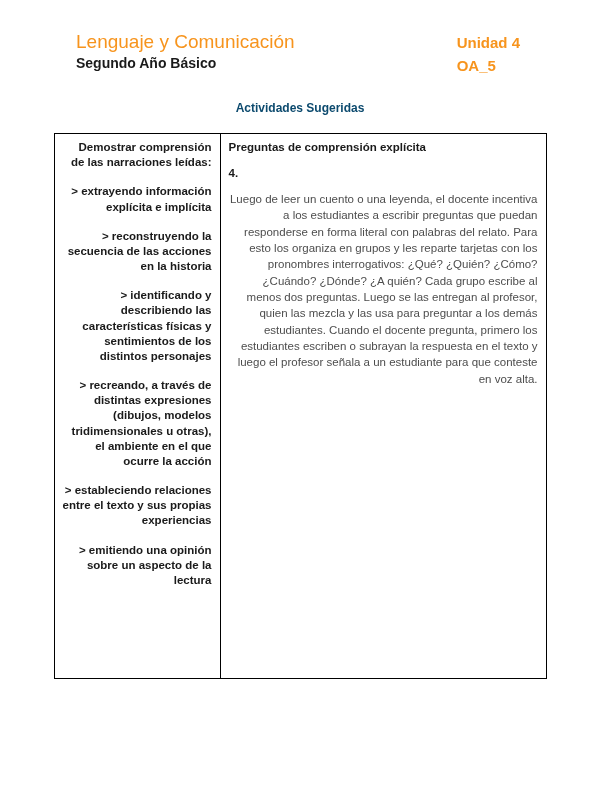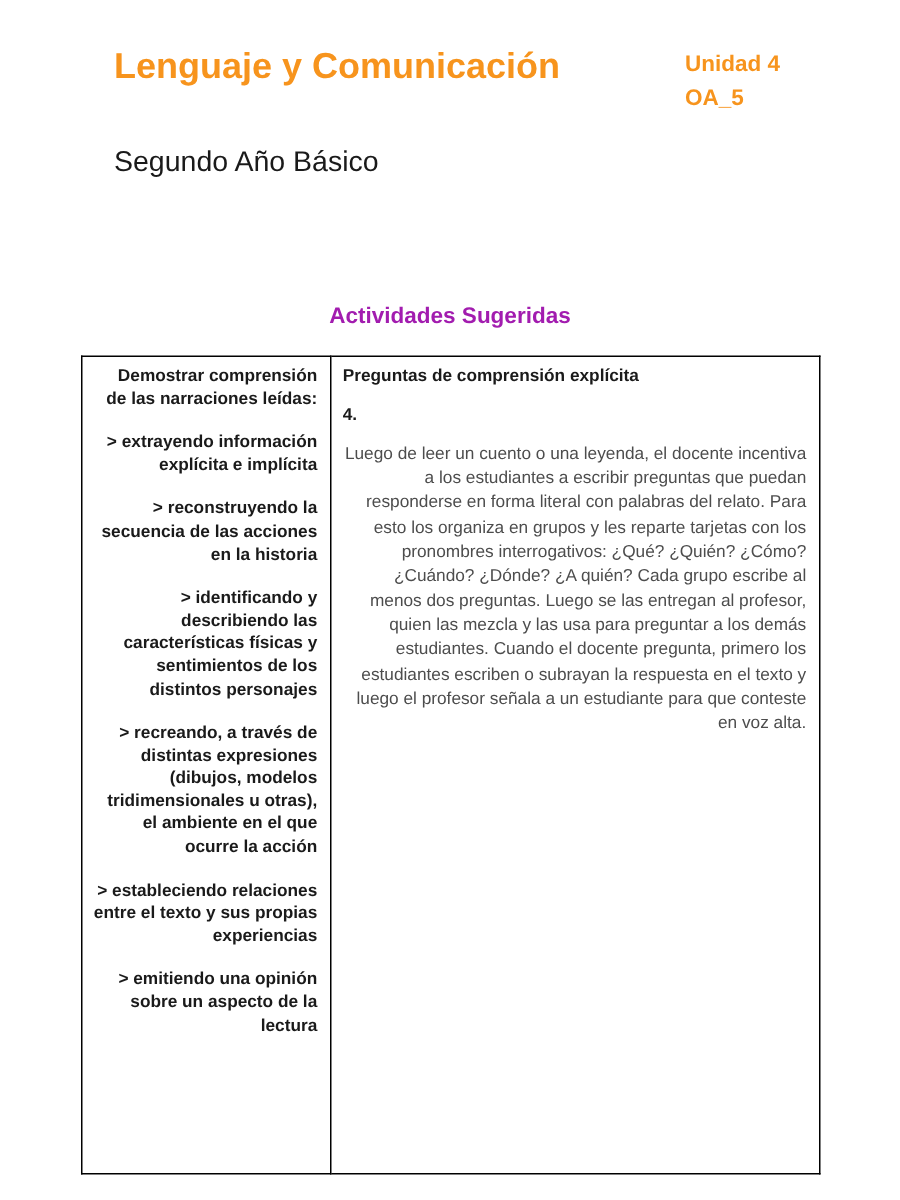--- a/index.html
+++ b/index.html
@@ -18,48 +18,47 @@
     padding-top: 30px;
   }
   .doc-header {
     display: flex;
     justify-content: space-between;
     align-items: flex-start;
     padding: 0 80px 0 76px;
   }
   .doc-header .left-block .subject {
     color: #F7941D;
-    font-weight: bold;
-    font-size: 24px;
+    font-weight: normal;
+    font-size: 19px;
     line-height: 1.25;
   }
   .doc-header .left-block .grade {
     color: #1a1a1a;
-    font-weight: normal;
-    font-size: 19px;
+    font-weight: bold;
+    font-size: 14px;
     line-height: 1.35;
-    margin-top: 36px;
   }
   .doc-header .right-block {
     text-align: left;
     padding-top: 2px;
   }
   .doc-header .right-block .unit,
   .doc-header .right-block .oa {
     color: #F7941D;
     font-weight: bold;
     font-size: 15px;
     line-height: 1.5;
   }
   .page-title {
     text-align: center;
     font-weight: bold;
-    font-size: 15px;
-    margin-top: 80px;
-    color: #a21caf;
+    font-size: 12px;
+    margin-top: 24px;
+    color: #0c4a6e;
   }
   table.activity-table {
     border-collapse: collapse;
     margin: 18px auto 0 auto;
     width: 492px;
     table-layout: fixed;
   }
   table.activity-table td {
     border: 1px solid #000000;
     vertical-align: top;

